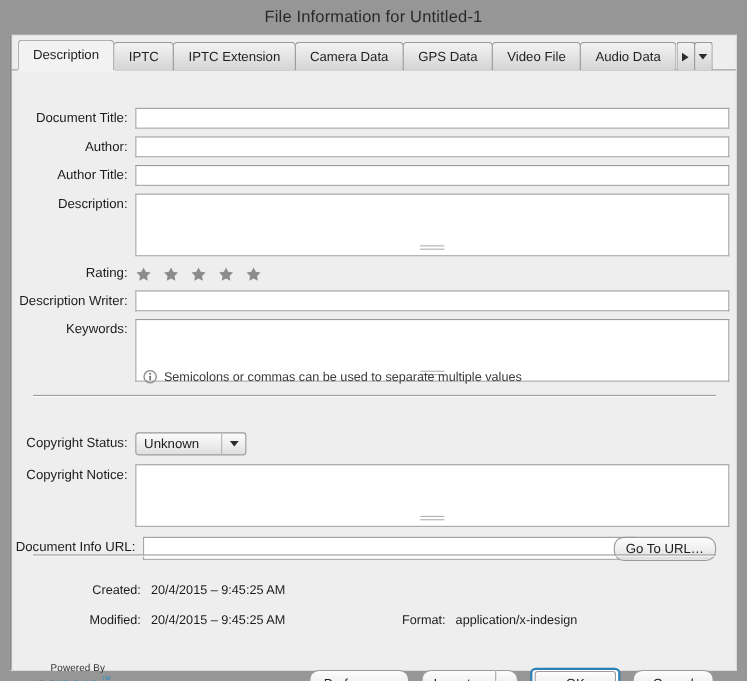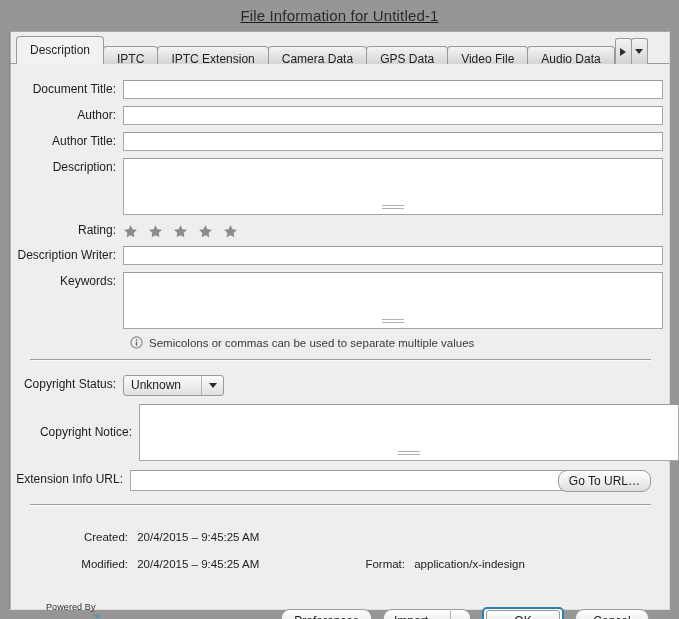--- a/index.html
+++ b/index.html
@@ -24,21 +24,20 @@
     height: 619px;
     background: #969696;
   }
 
   #titlebar {
     height: 31px;
     display: flex;
     align-items: center;
     justify-content: center;
     background: #969696;
-    text-decoration: underline;
   }
   #titlebar .title {
     font-size: 15px;
     color: #2a2a2a;
     letter-spacing: .15px;
   }
 
   
   #panel {
     position: absolute;
@@ -65,21 +64,21 @@
   }
   #tabstrip::after {
     content: "";
     position: absolute;
     left: 0; right: 0; bottom: 0;
     height: 1px;
     background: #9a9a9a;
   }
   .tab {
     position: relative;
-    height: 18px;
+    height: 26px;
     line-height: 25px;
     padding: 0 13px;
     font-size: 12px;
     color: #1f1f1f;
     background: linear-gradient(to bottom, #f3f3f3 0%, #e3e3e3 52%, #d4d4d4 100%);
     border: 1px solid #9a9a9a;
     border-bottom: none;
     border-top-left-radius: 4px;
     border-top-right-radius: 4px;
     margin-right: -1px;
@@ -132,20 +131,21 @@
   #formarea {
     position: relative;
     height: 457px;
     padding: 0;
   }
 
   .row {
     position: absolute;
     display: flex;
     align-items: flex-start;
+    margin-top: 18px;
   }
   .lbl {
     width: 113px;
     text-align: right;
     padding-right: 7px;
     font-size: 12px;
     color: #1c1c1c;
     line-height: 19px;
     white-space: nowrap;
   }
@@ -458,32 +458,32 @@
       <div class="row" style="left:0; top:311px;">
         <span class="lbl">Copyright Status:</span>
         <div class="dropdown">
           <span class="dd-text">Unknown</span>
           <span class="dd-arrow">
             <span class="tri-down"></span>
           </span>
         </div>
       </div>
 
-      <div class="row" style="left:16px; top:340px;align-items:center;">
+      <div class="row" style="left:0; top:340px;">
         <span class="lbl">Copyright Notice:</span>
         <div class="area" style="height:57px;">
           <div class="grip">
               <i></i>
               <i></i>
             </div>
         </div>
       </div>
 
       <div class="row" style="left:0; top:406px; width:641px;">
-        <span class="lbl" style="width:120px;">Extension Info URL:</span>
+        <span class="lbl" style="width:120px;">Document Info URL:</span>
         <div style="position:relative; width:521px; height:22px;">
           <input class="field" style="width: 447px; height: 21px;" type="text" value="" placeholder="">
           <button class="btn gotourl">Go To URL…</button>
         </div>
       </div>
 
       <div class="sep" style="top:440px;"></div>
 
     </div>
 

